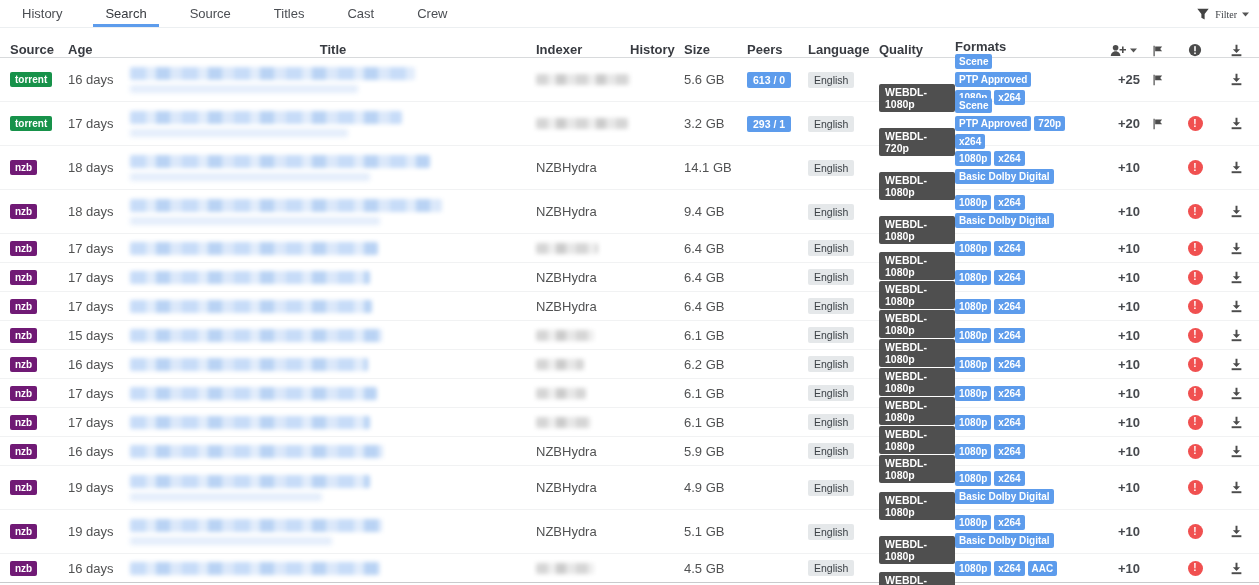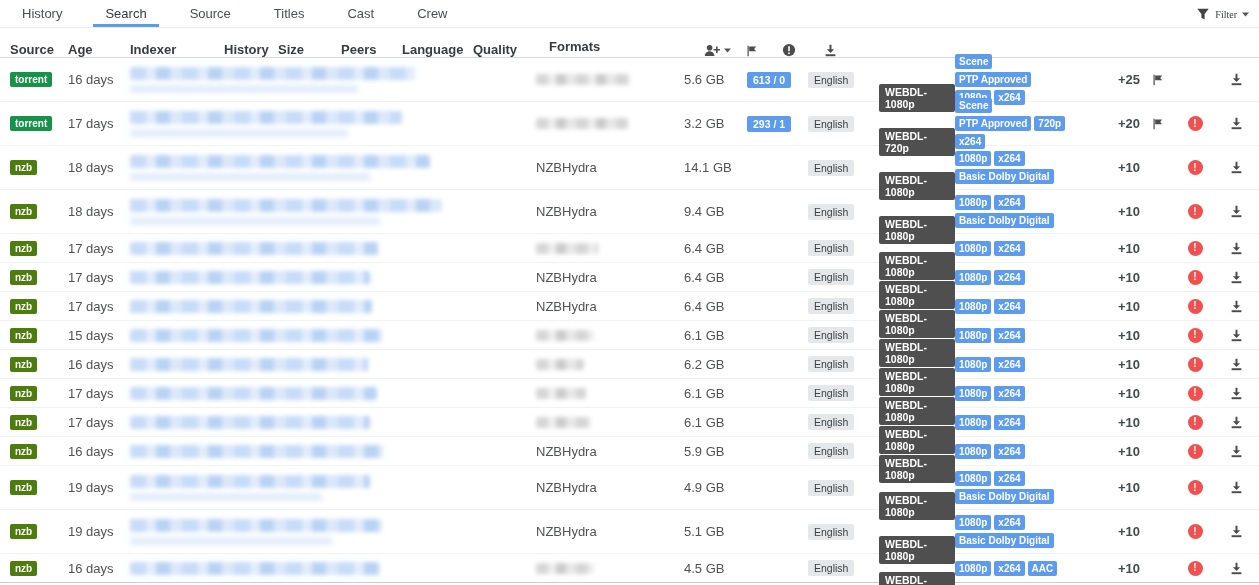--- a/index.html
+++ b/index.html
@@ -35,21 +35,21 @@
   .col-score   { width:30px; justify-content:flex-end; font-weight:600; color:#46494e;margin-left:40px; }
   .col-flag    { width:36px; justify-content:center; }
   .col-reject  { width:38px; justify-content:center; }
   .col-dl      { width:45px; justify-content:center; }
   .thead .col-score { justify-content:flex-start; gap:4px; }
   .thead .cell { cursor:pointer; }
 
   
   .proto-badge { font-size:10px; font-weight:700; color:#fff; padding:2px 5px; border-radius:2px; line-height:11px; }
   .proto-torrent { background:#17924a; }
-  .proto-nzb { background:#4d7c0f; }
+  .proto-nzb { background:#701a75; }
   .badge-peers { background:#5d9cec; color:#fff; font-size:10.5px; font-weight:700; padding:2px 6px; border-radius:2px; line-height:12px; }
   .badge-lang { background:#e5e8ea; color:#3c4146; font-size:10.5px; padding:2px 6px; border-radius:2px; line-height:12px; }
   .badge-quality { background:#4f4f4f; color:#fff; font-size:10.5px; font-weight:700; padding:2px 6px; border-radius:2px; line-height:12px; }
   .badge-format { background:#5d9cec; color:#fff; font-size:10px; font-weight:700; padding:2px 4px; border-radius:2px; line-height:11px; margin:1.5px 3px 1.5px 0; white-space:nowrap; }
 
   
   .title-redacted { height:13px; border-radius:2px; filter:blur(2px);
     background:repeating-linear-gradient(90deg,#c7dcf8 0px,#c7dcf8 16px,#e1ecfb 16px,#e1ecfb 26px,#b9d3f4 26px,#b9d3f4 40px,#dbe8fa 40px,#dbe8fa 52px); }
   .title-sub { height:8px; border-radius:2px; margin-top:5px; filter:blur(2.5px); background:#e3edfb; }
   .indexer-redacted { height:11px; border-radius:2px; filter:blur(2px);
@@ -96,20 +96,21 @@
         <svg width="7" height="5" viewBox="0 0 10 6" fill="#555">
             <path d="M0 0h10L5 6z"></path>
           </svg>
       </span>
     </div>
   </div>
 
   <div class="thead">
     <div class="cell col-source">Source</div>
     <div class="cell col-age">Age</div>
+    <div class="cell col-title" style="flex-direction:row; align-items:center;">Title</div>
     <div class="cell col-indexer">Indexer</div>
     <div class="cell col-history">History</div>
     <div class="cell col-size">Size</div>
     <div class="cell col-peers">Peers</div>
     <div class="cell col-lang">Language</div>
     <div class="cell col-quality">Quality</div>
     <div class="cell col-formats">Formats</div>
     <div class="cell col-score">
       <span style="display:flex;">
         <svg width="16" height="13" viewBox="0 0 20 16" fill="#4c4c4c">

